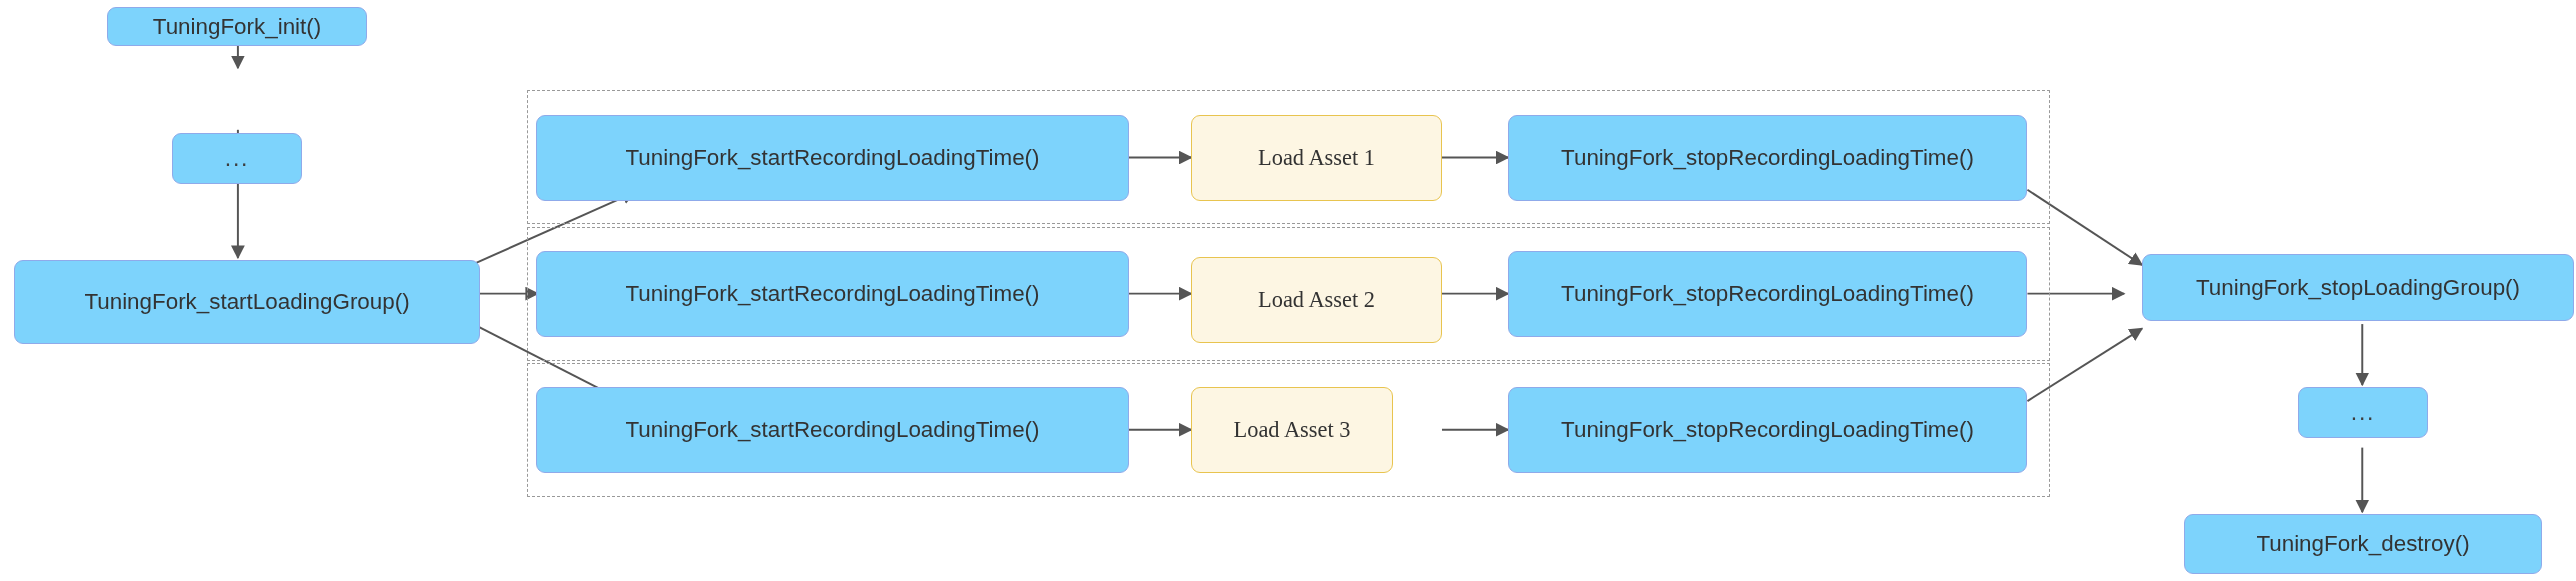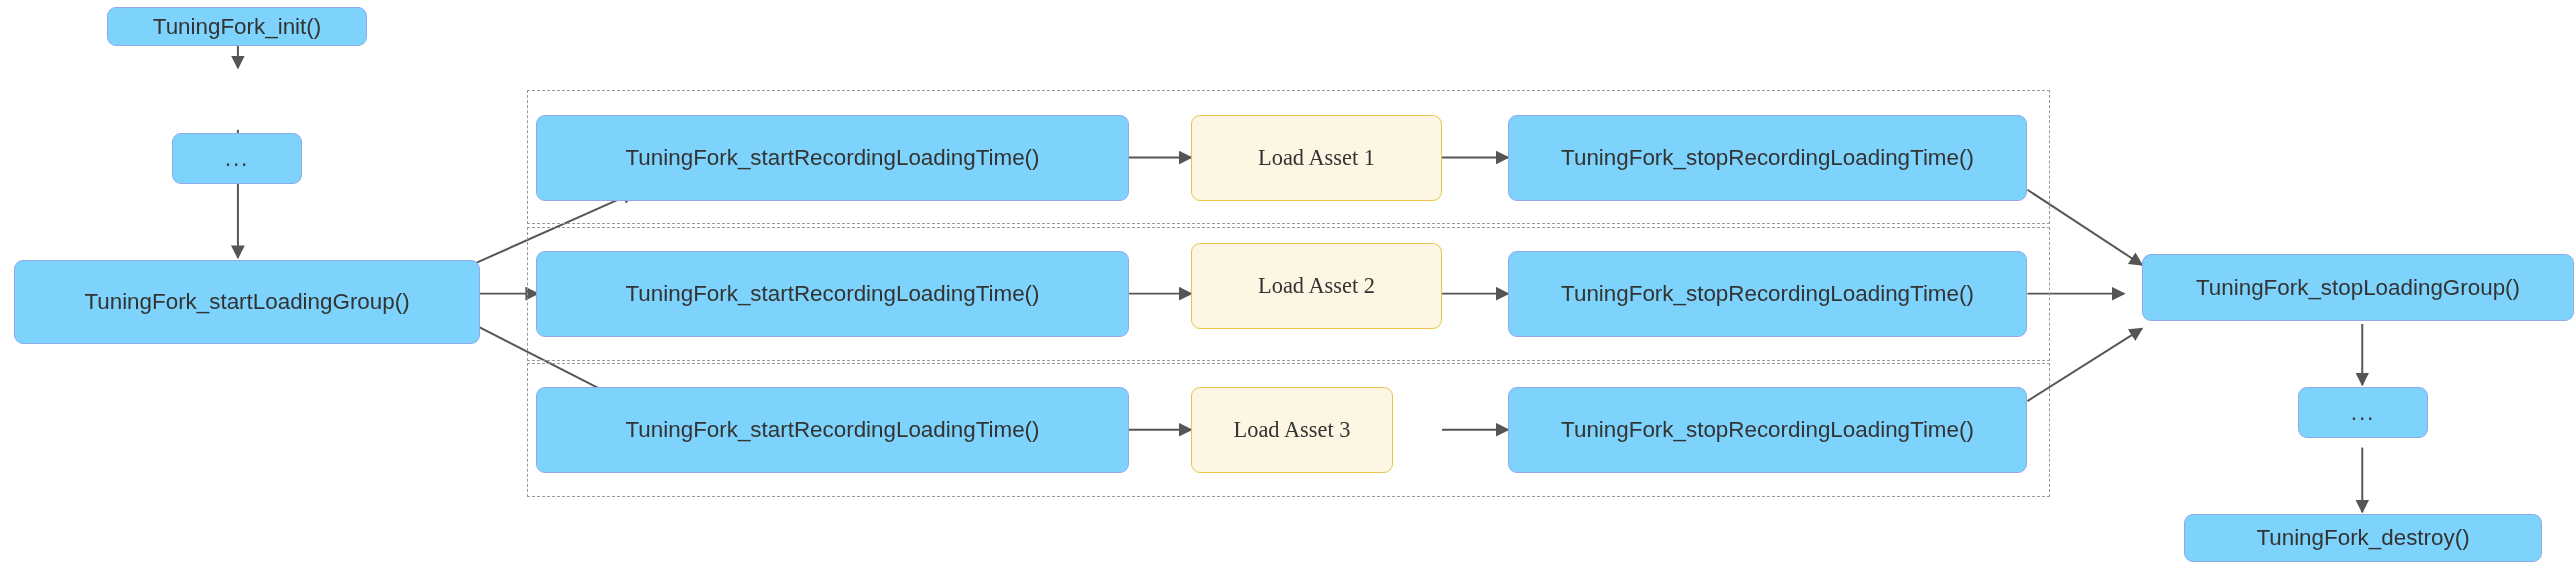--- a/index.html
+++ b/index.html
@@ -114,27 +114,27 @@
 
   <div class="node blue ellipsis" style="left:172px; top:133px; width:130px; height:51px;">...</div>
 
   <div class="node blue" style="left:14px; top:260px; width:466px; height:84px;">TuningFork_startLoadingGroup()</div>
 
   <div class="node blue" style="left:536px; top:115px; width:593px; height:86px;">TuningFork_startRecordingLoadingTime()</div>
   <div class="node yellow" style="left:1191px; top:115px; width:251px; height:86px;">Load Asset 1</div>
   <div class="node blue" style="left:1508px; top:115px; width:519px; height:86px;">TuningFork_stopRecordingLoadingTime()</div>
 
   <div class="node blue" style="left:536px; top:251px; width:593px; height:86px;">TuningFork_startRecordingLoadingTime()</div>
-  <div class="node yellow" style="left:1191px; top:243px; width:251px; height:86px;">Load Asset 2</div>
+  <div class="node yellow" style="left:1191px; top:257px; width:251px; height:86px;">Load Asset 2</div>
   <div class="node blue" style="left:1508px; top:251px; width:519px; height:86px;">TuningFork_stopRecordingLoadingTime()</div>
 
   <div class="node blue" style="left:536px; top:387px; width:593px; height:86px;">TuningFork_startRecordingLoadingTime()</div>
   <div class="node yellow" style="left:1191px; top:387px; width:202px; height:86px;">Load Asset 3</div>
   <div class="node blue" style="left:1508px; top:387px; width:519px; height:86px;">TuningFork_stopRecordingLoadingTime()</div>
 
   <div class="node blue" style="left:2142px; top:254px; width:432px; height:67px;">TuningFork_stopLoadingGroup()</div>
 
   <div class="node blue ellipsis" style="left:2298px; top:387px; width:130px; height:51px;">...</div>
 
-  <div class="node blue" style="left:2184px; top:514px; width:358px; height:48px;">TuningFork_destroy()</div>
+  <div class="node blue" style="left:2184px; top:514px; width:358px; height:60px;">TuningFork_destroy()</div>
 
 </div>
 
 
 </body></html>

